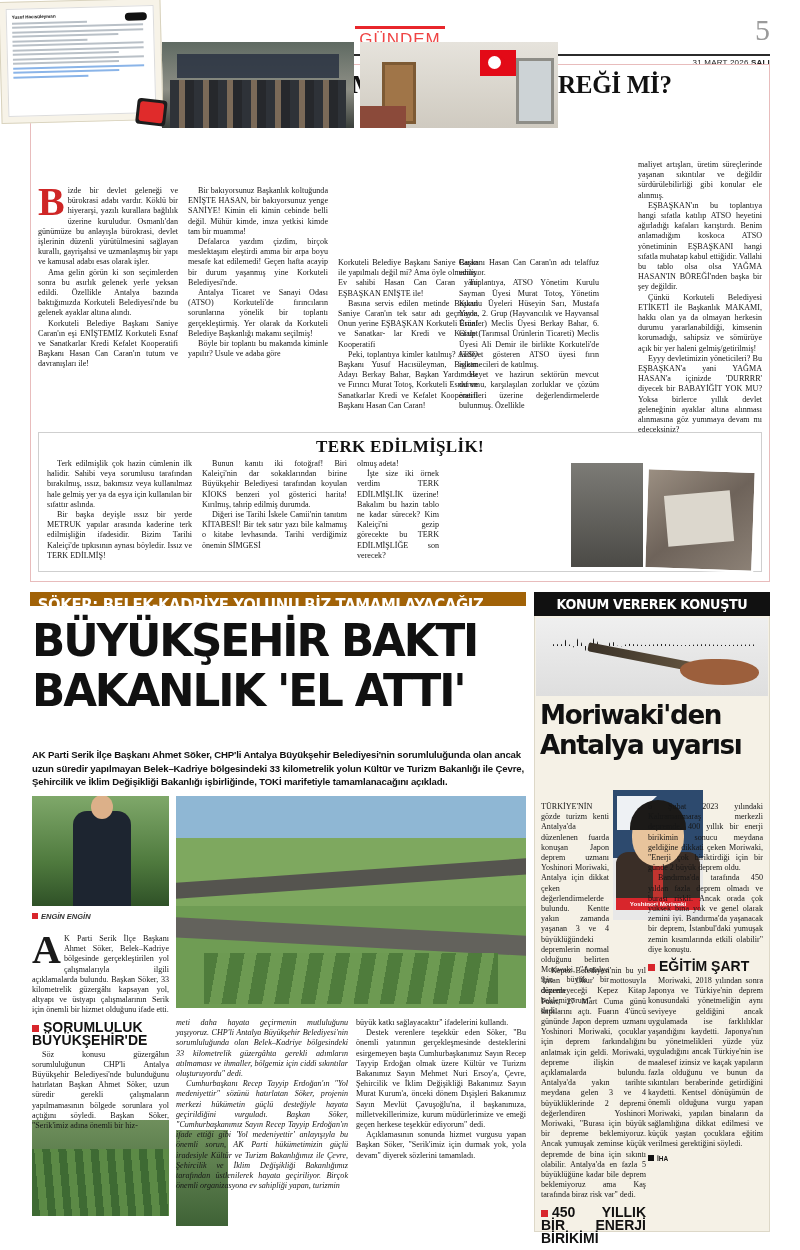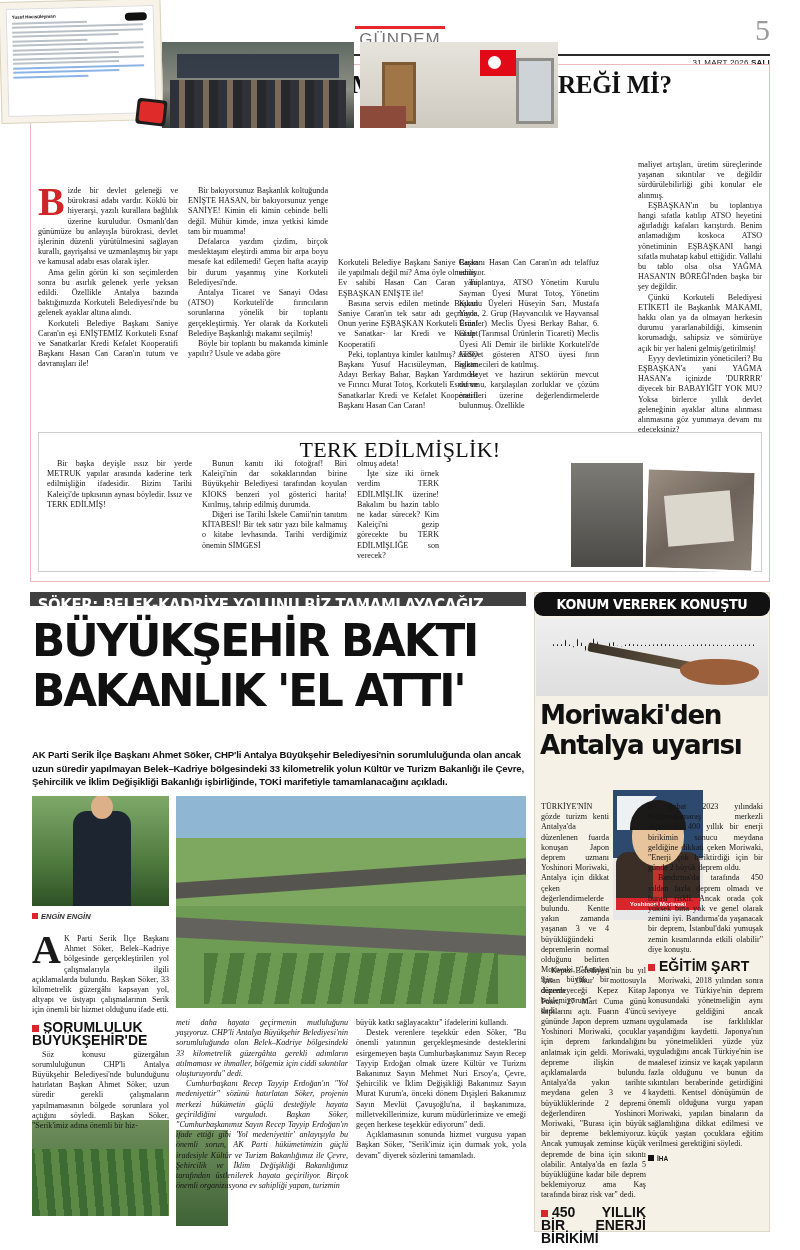--- a/index.html
+++ b/index.html
@@ -56,21 +56,21 @@
     left: 0; top: 42px; width: 740px; height: 2px;
     background: #2b2b2b;
   }
   .section-name {
     position: absolute;
     left: 0; right: 0; top: 18px;
     text-align: center;
     font-family: "Liberation Sans", sans-serif;
     font-size: 17px;
     letter-spacing: 1px;
-    color: #737373;
+    color: #ef4444;
     background: #fff;
     width: 120px;
     margin: 0 auto;
   }
   .section-bar {
     position: absolute;
     left: 50%; top: 14px;
     margin-left: -45px;
     width: 90px; height: 2.5px;
     background: #e8262b;
@@ -235,21 +235,21 @@
   
   .terk {
     position: absolute;
     left: 38px; top: 432px; width: 724px; height: 140px;
     border: 1px solid #cfcfcf;
     background: #fff;
     box-sizing: border-box;
   }
   .terk-title {
     position: absolute; left:0; right:0; top: 4px; text-align:center;
-    font-family:"Liberation Serif", serif; font-weight:normal; font-size:22px;
+    font-family:"Liberation Serif", serif; font-weight:bold; font-size:17px;
     letter-spacing:0.3px; color:#111;
   }
   .tc { position:absolute; top:26px; }
   .tc1 { left: 8px; width: 145px; }
   .tc2 { left: 163px; width: 145px; }
   .tc3 { left: 318px; width: 82px; }
   .terk-ph {
     position:absolute; right:6px; top: 36px; width: 106px; height: 98px;
     background: linear-gradient(140deg,#9b8f82,#6e635a 50%,#8c8176);
     transform: rotate(2deg);
@@ -261,21 +261,21 @@
   }
   .terk-ph2 {
     position:absolute; right: 118px; top: 30px; width: 72px; height: 104px;
     background: linear-gradient(#7c7b76,#4b4a46);
   }
 
   
   .kicker {
     position: absolute;
     left: 30px; top: 592px; width: 496px; height: 14px;
-    background: #404040;
+    background: #a16207;
   }
   .kicker span {
     display:block;
     font-family: "DejaVu Sans", sans-serif;
     font-weight: bold;
     font-size: 15.5px;
     color: #fff;
     letter-spacing: -0.4px;
     line-height: 26px;
     padding-left: 8px;
@@ -386,21 +386,20 @@
   
   .rbox {
     position:absolute; left:534px; top:592px; width:236px; height:640px;
     background:#f5f1e6;
     border:1px solid #ddd8c8;
     box-sizing:border-box;
   }
   .rkick {
     position:absolute; left:534px; top:592px; width:236px; height:24px;
     background:#111;
-    border-radius:9px;
   }
   .rkick span{
     display:block; text-align:center; color:#fff;
     font-family:"DejaVu Sans", sans-serif; font-weight:bold; font-size:13.5px;
     line-height:24px; letter-spacing:-0.4px;
     transform: scaleX(0.95);
   }
   .rphoto {
     position:absolute; left:536px; top:618px; width:232px; height:78px;
     background: linear-gradient(#efefef,#dedede);
@@ -575,20 +574,21 @@
     <p class="noind">maliyet artışları, üretim süreçlerinde yaşanan sıkıntılar ve değildir sürdürülebilirliği gibi konular ele alınmış.</p>
     <p>EŞBAŞKAN'ın bu toplantıya hangi sıfatla katılıp ATSO heyetini ağırladığı kafaları karıştırdı. Benim anlamadığım koskoca ATSO yönetiminin EŞBAŞKANI hangi sıfatla muhatap kabul ettiğidir. Vallahi bu tablo olsa olsa YAĞMA HASAN'IN BÖREĞİ'nden başka bir şey değildir.</p>
     <p>Çünkü Korkuteli Belediyesi ETİKETİ ile Başkanlık MAKAMI, hakkı olan ya da olmayan herkesin durumu yararlanabildiği, kimsenin korumadığı, sahipsiz ve sömürüye açık bir yer haleni gelmiş/getirilmiş!</p>
     <p>Eyyy devletimizin yöneticileri? Bu EŞBAŞKAN'a yani YAĞMA HASAN'a içinizde 'DURRRR' diyecek bir BABAYİĞİT YOK MU? Yoksa birlerce yıllık devlet geleneğinin ayaklar altına alınması alınmasına göz yummaya devam mı edeceksiniz?</p>
     <p>Yoksa bu ABSÜRT durumu OLAĞAN karşılayıp bizimle birlikte siz de mi ALIŞTIRILDINIZ? Yapmayın beyler. Burası HUKUK devletidir, GUGUK değil!</p>
   </div>
 
   <div class="terk">
     <div class="terk-title">TERK EDİLMİŞLİK!</div>
     <div class="tc tc1 c-body">
+      <p>Terk edilmişlik çok hazin cümlenin ilk halidir. Sahibi veya sorumlusu tarafından bırakılmış, ıssız, bakımsız veya kullanılmaz hale gelmiş yer ya da eşya için kullanılan bir sıfattır aslında.</p>
       <p>Bir başka deyişle ıssız bir yerde METRUK yapılar arasında kaderine terk edilmişliğin ifadesidir. Bizim Tarihi Kaleiçi'de tıpkısının aynası böyledir. Issız ve TERK EDİLMİŞ!</p>
     </div>
     <div class="tc tc2 c-body">
       <p>Bunun kanıtı iki fotoğraf! Biri Kaleiçi'nin dar sokaklarından birine Büyükşehir Belediyesi tarafından koyulan KİOKS benzeri yol gösterici harita! Kırılmış, tahrip edilmiş durumda.</p>
       <p>Diğeri ise Tarihi İskele Camii'nin tanıtım KİTABESİ! Bir tek satır yazı bile kalmamış o kitabe levhasında. Tarihi verdiğimiz önemin SİMGESİ</p>
     </div>
     <div class="tc tc3 c-body">
       <p class="noind">olmuş adeta!</p>
       <p>İşte size iki örnek verdim TERK EDİLMİŞLİK üzerine! Bakalım bu hazin tablo ne kadar sürecek? Kim Kaleiçi'ni gezip görecekte bu TERK EDİLMİŞLİĞE son verecek?</p>
     </div>

